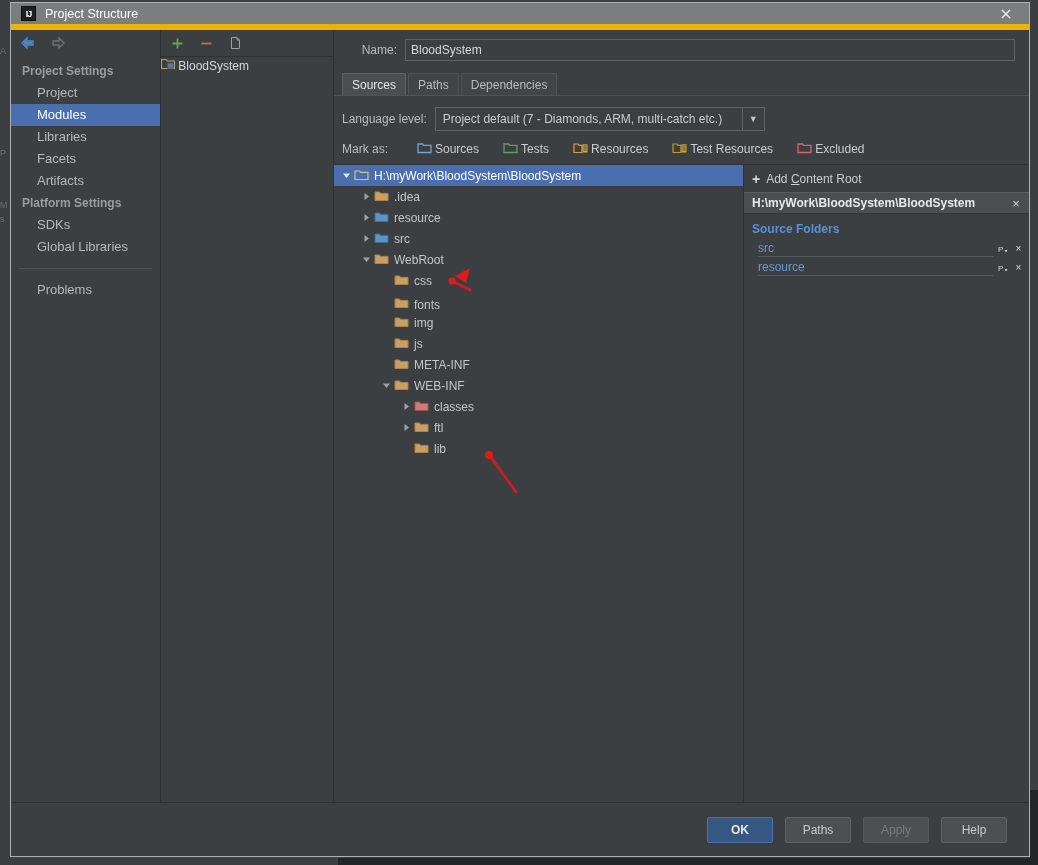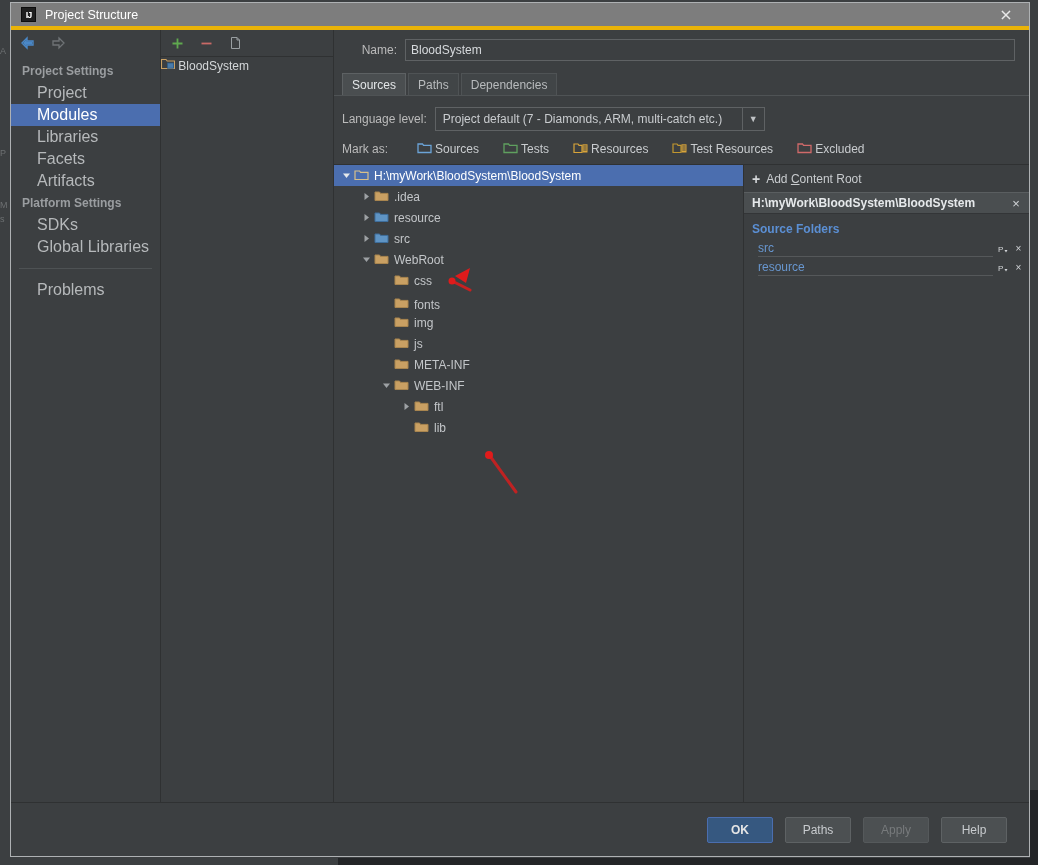--- a/index.html
+++ b/index.html
@@ -38,21 +38,21 @@
     position:absolute; left:10px; top:2px; width:1020px; height:855px;
     background:#3c3f41;
     border:1px solid #aeb1b3;
     display:flex; flex-direction:column;
   }
   
   #titlebar {
     height:27px; background:#7d7d7d;
     display:flex; align-items:center;
     flex:0 0 auto;
-    border-bottom:4px solid #eab308;
+    border-bottom:6px solid #eab308;
   }
   .tb-icon {
     width:15px; height:15px; margin-left:10px; margin-right:9px;
     background:#1f1f1f; color:#ffffff;
     font-size:9px; font-weight:bold; line-height:15px; text-align:center;
     letter-spacing:-1px;
     border:1px solid #0d0d0d;
   }
   #titlebar .tb-title {
     color:#ffffff; font-size:12.5px;
@@ -76,21 +76,21 @@
   }
   #nav-bar { height:26px; display:flex; align-items:center; padding-left:8px; gap:12px; }
   .nav-arrow { width:18px; height:16px; display:flex; align-items:center; justify-content:center; cursor:default; }
   .nav-arrow svg { display:block; }
   #sidebar-list { padding-top:4px; }
   .side-group {
     font-size:12px; color:#9a9da0; font-weight:bold;
     padding:3px 0 3px 11px; height:22px; line-height:16px;
   }
   .side-item {
-    font-size:16px; color:#b6b9bb;
+    font-size:13px; color:#b6b9bb;
     padding:3px 0 3px 26px; height:22px; line-height:16px; cursor:default;
   }
   .side-item.selected { background:#4b6eaf; color:#ffffff; }
   .side-sep { height:1px; background:#4e5254; margin:10px 8px 10px 8px; }
 
   
   #modcol {
     width:173px; flex:0 0 173px; background:#3c3f41;
     border-right:1px solid #2f3132; display:flex; flex-direction:column;
   }
@@ -505,20 +505,33 @@
                   </svg>
               </span>
               <span>
                 <svg width="15" height="13" viewBox="0 0 15 13">
                   <path d="M1 3 L5.5 3 L6.6 4.4 L14 4.4 L14 11.5 L1 11.5 Z" fill="#c9a063" stroke="#a8854f" stroke-width="1"></path>
                 </svg>
               </span>
               <span class="tlabel">WEB-INF</span>
             </div>
 
+            <div class="tree-row" style="padding-left:64px;">
+              <span class="twisty">
+                <svg width="9" height="9" viewBox="0 0 9 9">
+                    <path d="M2.5 1 L7 4.5 L2.5 8 Z" fill="#9da1a4"></path>
+                  </svg>
+              </span>
+              <span>
+                <svg width="15" height="13" viewBox="0 0 15 13">
+                  <path d="M1 3 L5.5 3 L6.6 4.4 L14 4.4 L14 11.5 L1 11.5 Z" fill="#cc7a7a" stroke="#a35252" stroke-width="1"></path>
+                </svg>
+              </span>
+              <span class="tlabel">classes</span>
+            </div>
 
             <div class="tree-row" style="padding-left:64px;">
               <span class="twisty">
                 <svg width="9" height="9" viewBox="0 0 9 9">
                     <path d="M2.5 1 L7 4.5 L2.5 8 Z" fill="#9da1a4"></path>
                   </svg>
               </span>
               <span>
                 <svg width="15" height="13" viewBox="0 0 15 13">
                   <path d="M1 3 L5.5 3 L6.6 4.4 L14 4.4 L14 11.5 L1 11.5 Z" fill="#c9a063" stroke="#a8854f" stroke-width="1"></path>

